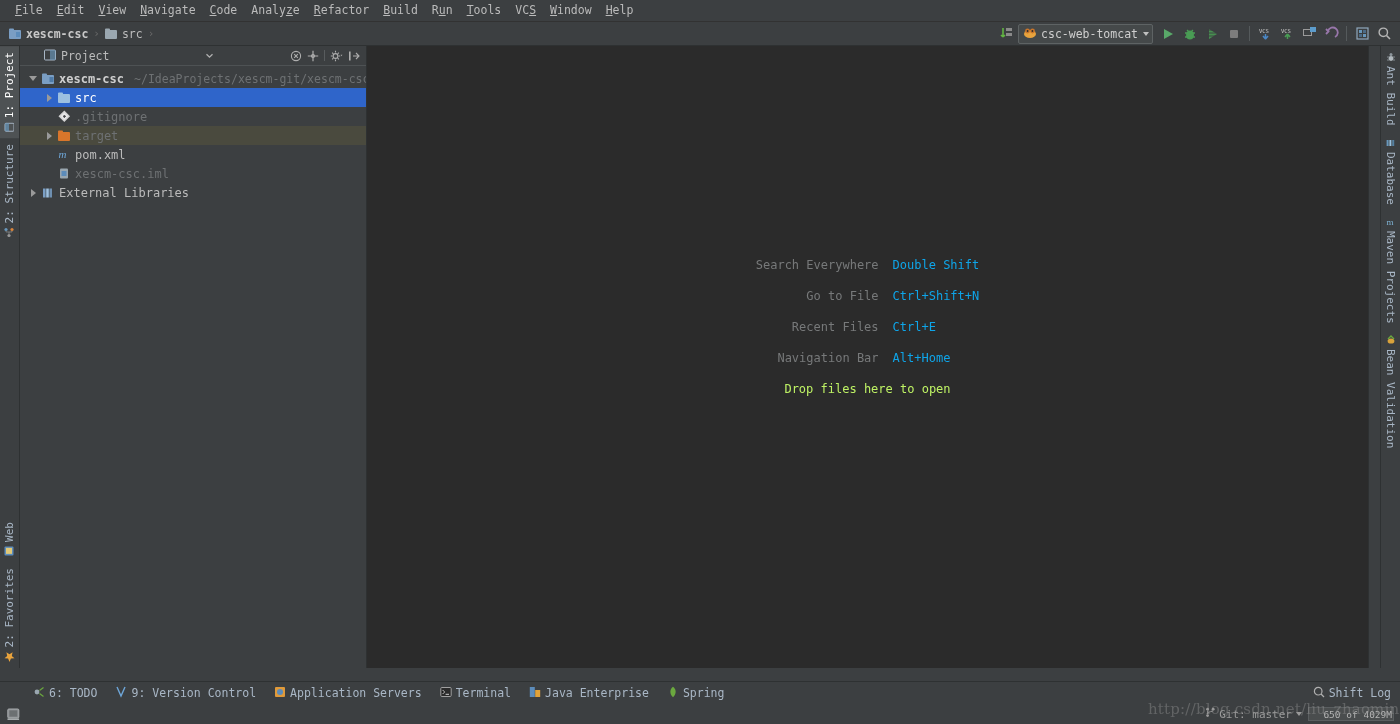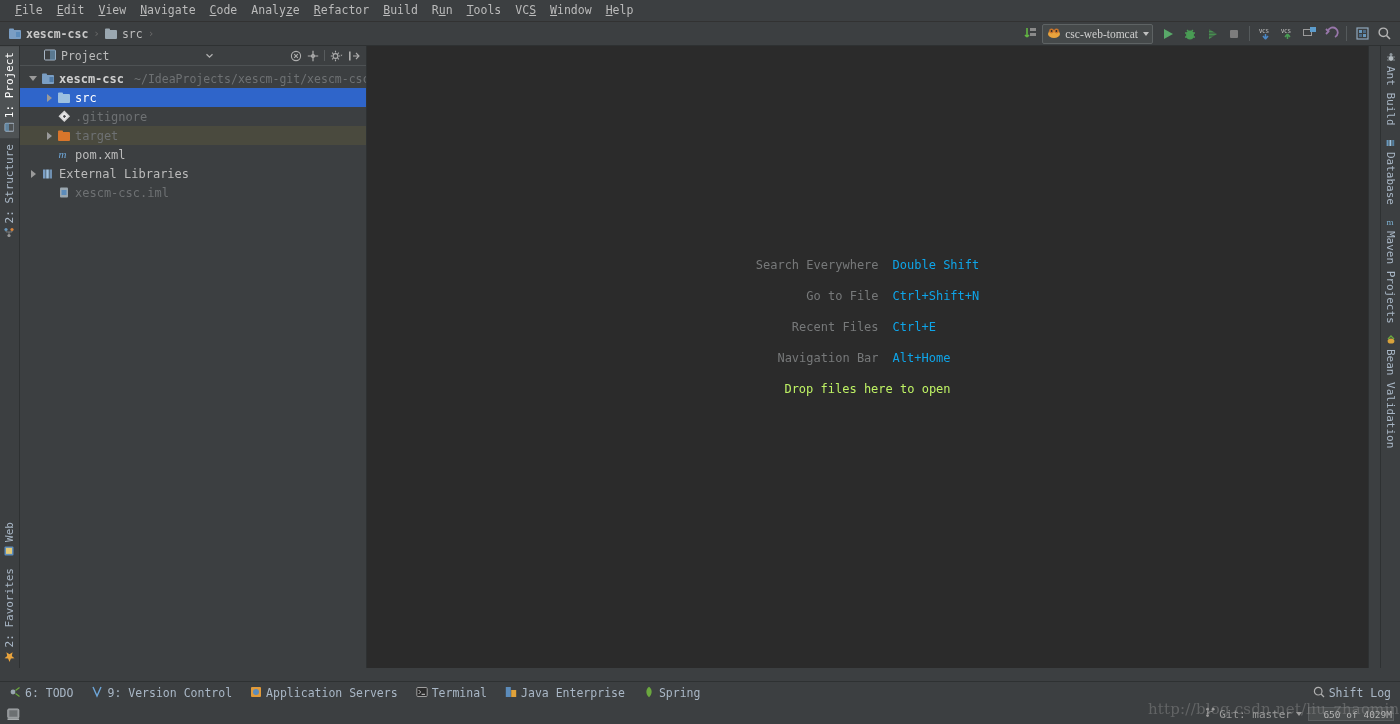--- a/index.html
+++ b/index.html
@@ -77,21 +77,20 @@
   }
   .runcfg {
     display: flex; align-items: center;
     height: 20px;
     background: #45494a;
     border: 1px solid #5e6364;
     border-radius: 2px;
     padding: 0 3px 0 4px;
     margin-right: 3px;
     gap: 4px;
-    font-family: Liberation Serif, serif;
   }
   .runcfg-label {
     font-size: 11.5px; color: #cfcfcf; white-space: nowrap;
   }
   .caret-dn {
     width: 0; height: 0;
     border-left: 3.5px solid transparent;
     border-right: 3.5px solid transparent;
     border-top: 4px solid #c0c0c0;
     margin-left: 1px;
@@ -236,20 +235,21 @@
     background: #3c3f41;
     border-left: 1px solid #2e3132;
   }
 
   
   .toolwin-bar {
     height: 23px; min-height: 23px;
     background: #3c3f41;
     display: flex; align-items: center;
     border-top: 1px solid #2e3132;
+    padding-left: 24px;
     gap: 0px;
     margin-top: 13px;
   }
   .twb {
     display: inline-flex; align-items: center; gap: 4px;
     font-size: 11.5px; color: #a9b7c6;
     padding: 2px 9px;
     white-space: nowrap; cursor: default;
   }
   .twb-spacer { flex: 1; }
@@ -581,44 +581,44 @@
         <div class="row" style="padding-left:36px;">
           <span class="ico">
             <svg width="13" height="13" viewBox="0 0 13 13">
                 <text x="0.5" y="10" font-size="11" font-style="italic" fill="#6ea6d8" font-family="serif">m</text>
               </svg>
           </span>
           <span class="lbl">pom.xml</span>
         </div>
 
 
+        <div class="row" style="padding-left:36px;">
+          <span class="ico">
+            <svg width="13" height="13" viewBox="0 0 13 13">
+                <rect x="2" y="1.5" width="8" height="10" rx="1" fill="#9aa7b0"></rect>
+                <rect x="3.5" y="4" width="5" height="5" fill="#5c8cbb"></rect>
+              </svg>
+          </span>
+          <span class="lbl dim">xescm-csc.iml</span>
+        </div>
+
         <div class="row" style="padding-left:6px;">
           <span class="arrow">
               <span class="tri"></span>
             </span>
           <span class="ico">
             <svg width="14" height="12" viewBox="0 0 14 12">
                 <rect x="1" y="1.5" width="2.6" height="9" fill="#7a9ec4"></rect>
                 <rect x="4.2" y="1.5" width="2.6" height="9" fill="#9dc0e0"></rect>
                 <rect x="7.4" y="1.5" width="2.6" height="9" fill="#6e8fb0"></rect>
               </svg>
           </span>
           <span class="lbl">External Libraries</span>
         </div>
 
-        <div class="row" style="padding-left:36px;">
-          <span class="ico">
-            <svg width="13" height="13" viewBox="0 0 13 13">
-                <rect x="2" y="1.5" width="8" height="10" rx="1" fill="#9aa7b0"></rect>
-                <rect x="3.5" y="4" width="5" height="5" fill="#5c8cbb"></rect>
-              </svg>
-          </span>
-          <span class="lbl dim">xescm-csc.iml</span>
-        </div>
-
       </div>
     </div>
 
     <div class="editor">
       <div class="welcome">
         <div class="w-label">Search Everywhere</div>
         <div class="w-key">Double Shift</div>
 
         <div class="w-label">Go to File</div>
         <div class="w-key">Ctrl+Shift+N</div>

